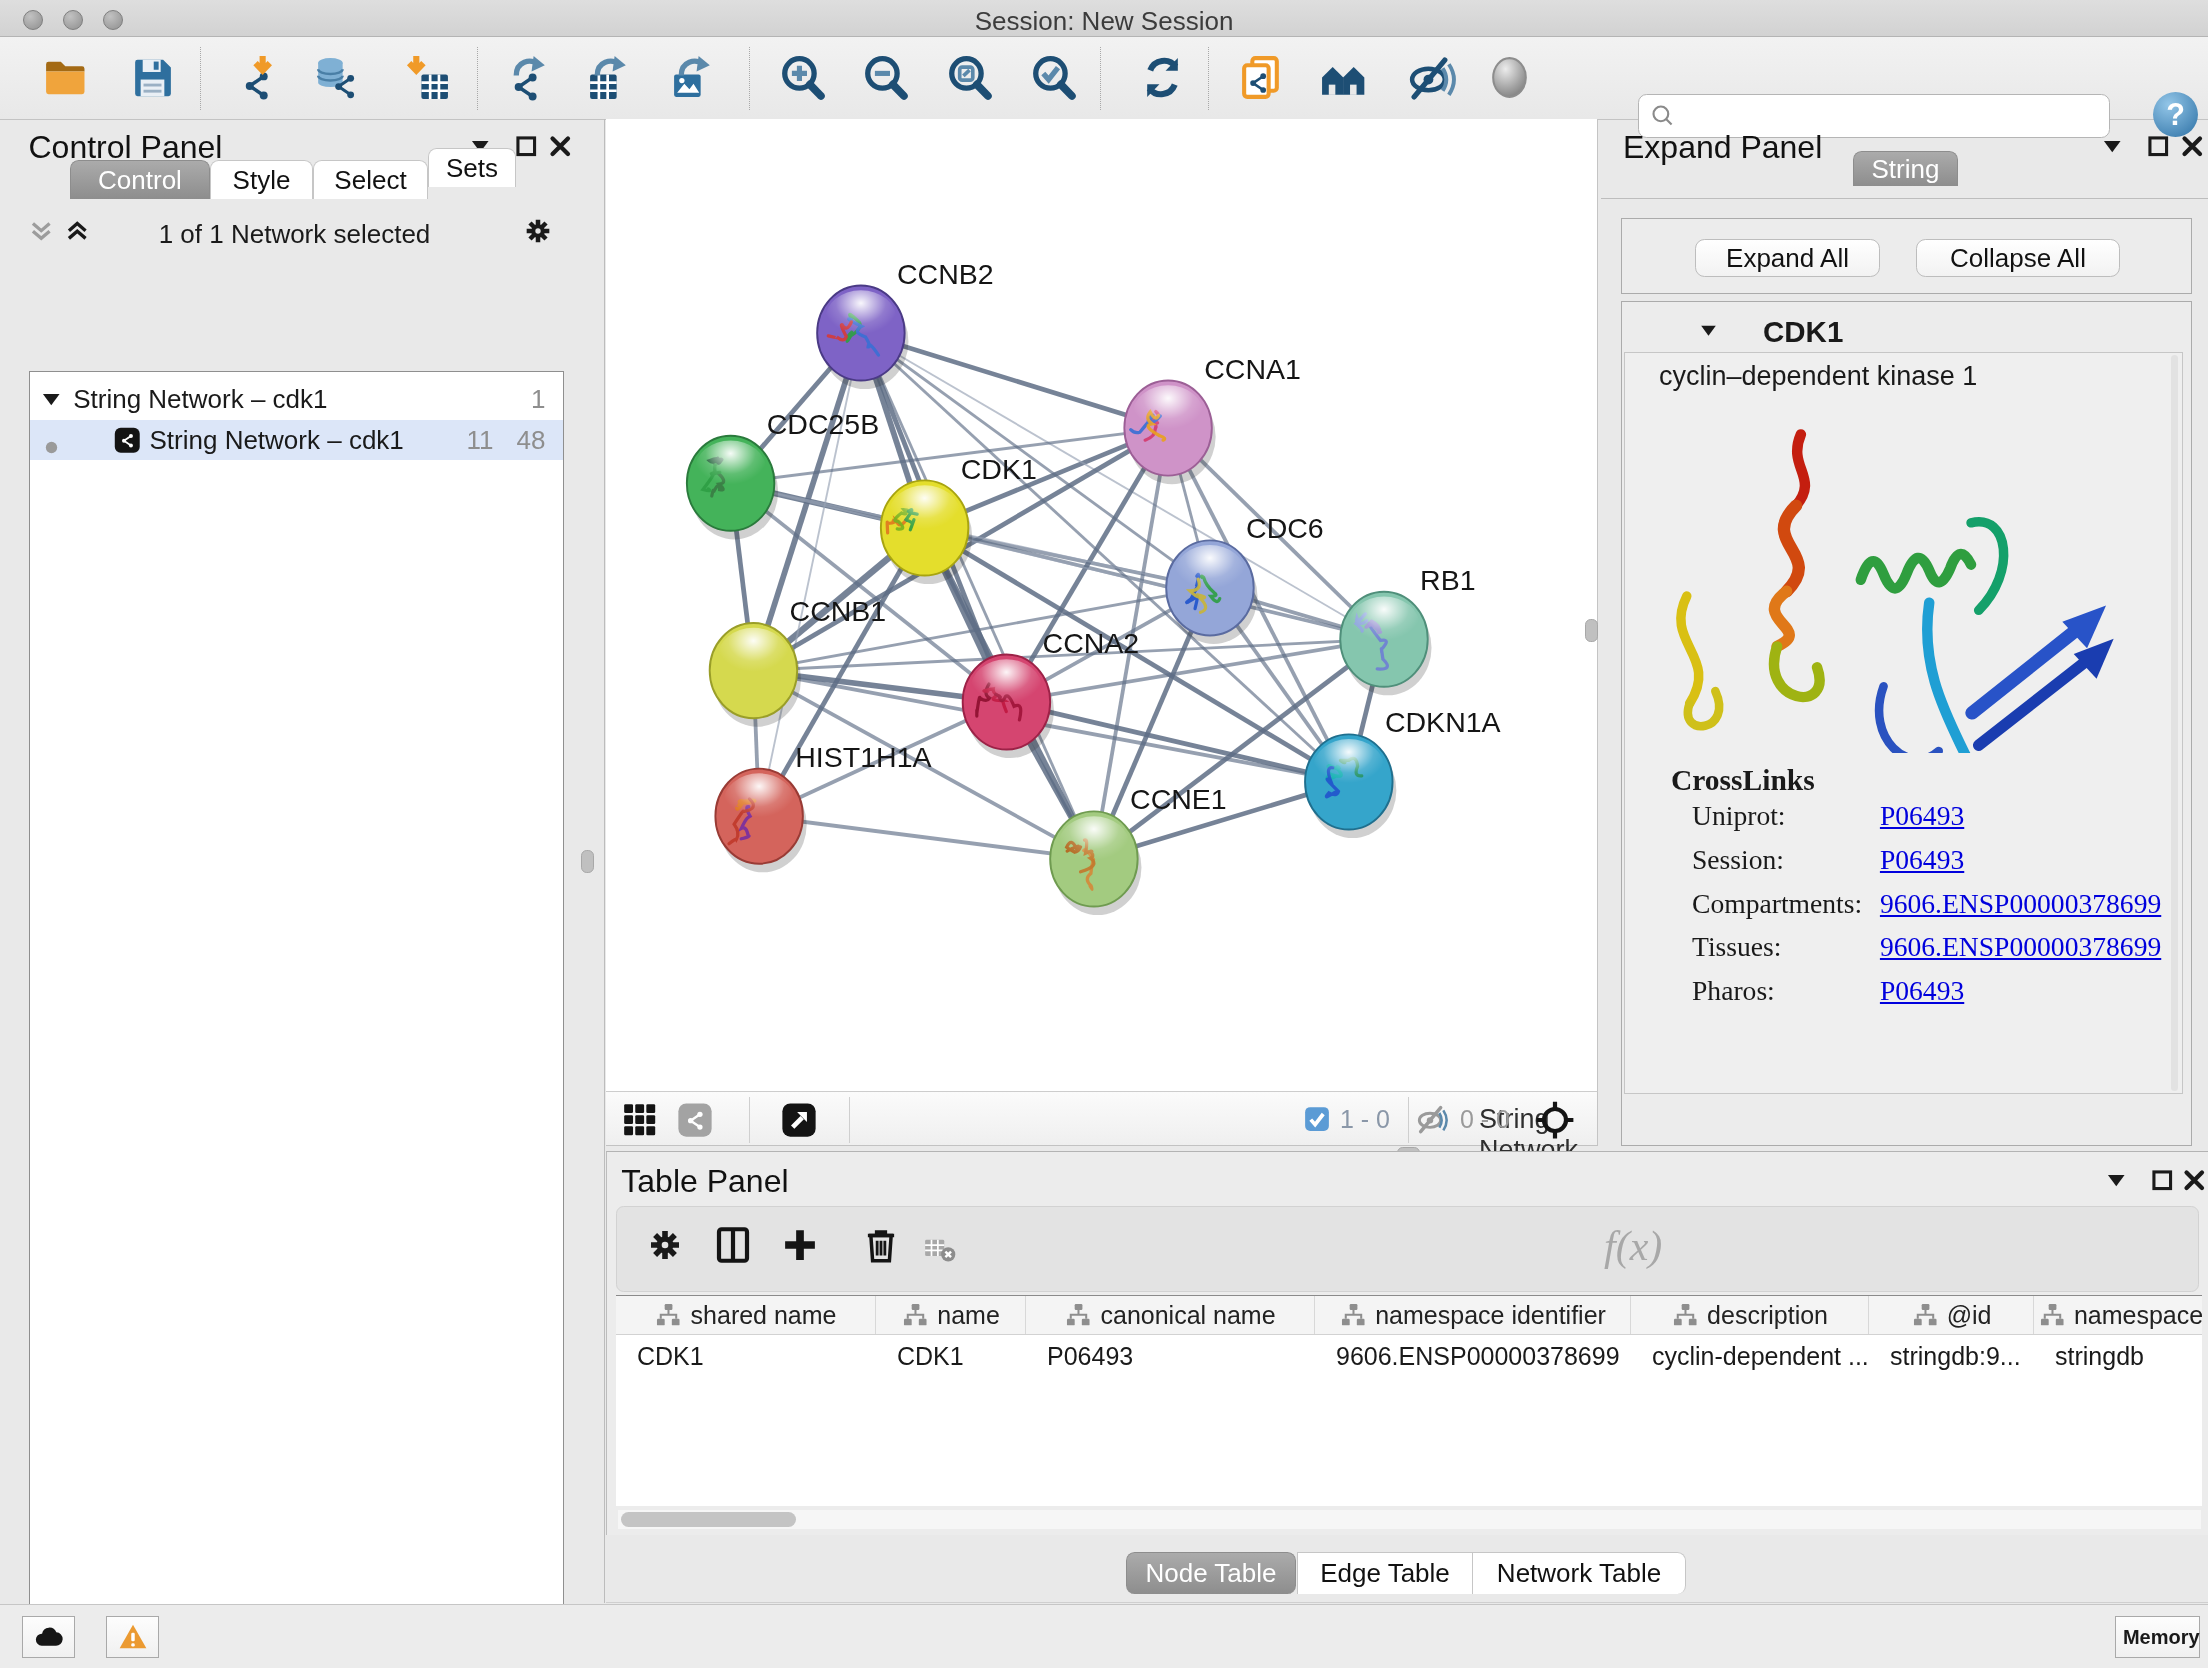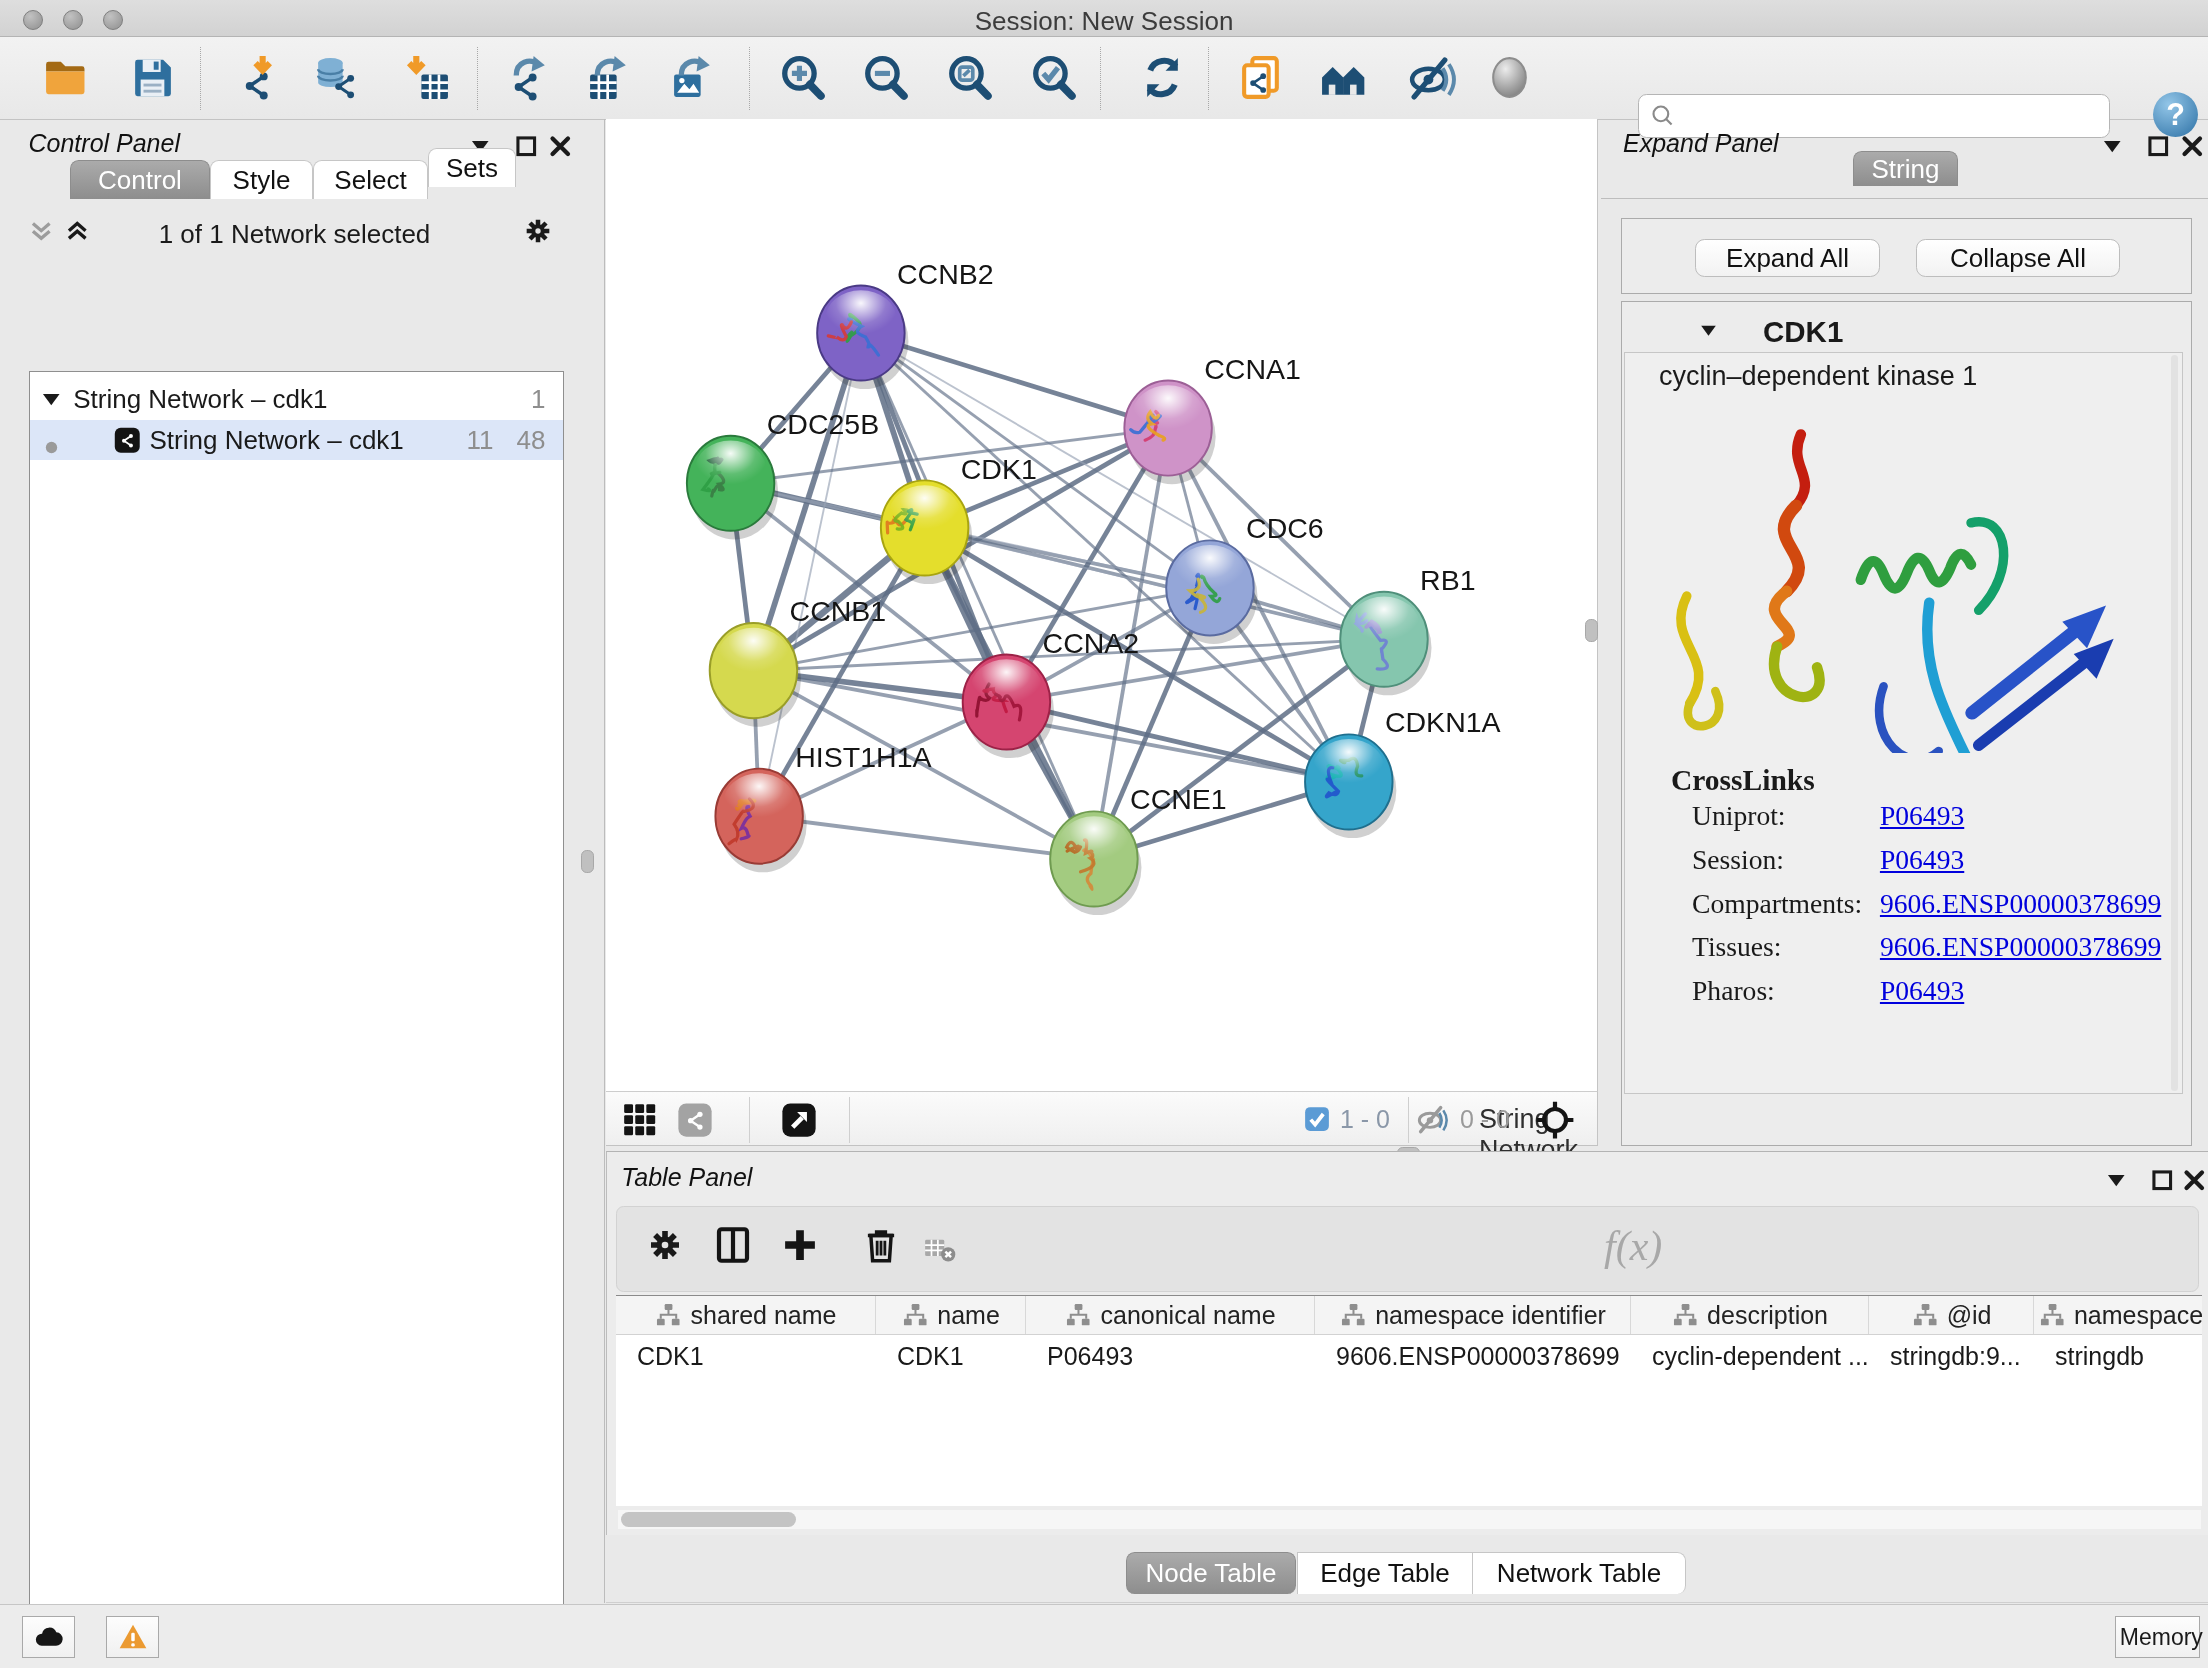--- a/index.html
+++ b/index.html
@@ -18,21 +18,21 @@
   .tbtn{position:absolute;top:14.3px;width:53px;height:53px;display:flex;align-items:center;justify-content:center;}
   .tbtn svg{width:49px;height:49px;}
   .tsep{position:absolute;top:9.5px;height:63px;width:0;border-left:1.9px dotted #a8a8a8;}
   #search-wrap{left:1638px;top:57px;width:472px;height:44px;background:#fff;border:1px solid #b5b5b5;
     border-radius:8.6px;display:flex;align-items:center;padding-left:9.5px;box-sizing:border-box;}
   #search-wrap svg{width:28.5px;height:28.5px;flex:0 0 auto;}
   #search-input{border:none;outline:none;font-size:25px;width:409px;background:transparent;font-family:"Liberation Sans",sans-serif;}
   #help-btn{left:2151px;top:53px;width:49px;height:49px;}
   #help-btn svg{width:49px;height:49px;}
   
-  .panel-title{font-size:25px;color:#111;font-style:italic;}
+  .panel-title{font-size:32px;color:#111;}
   .pctl{position:absolute;width:28.5px;height:28.5px;}
   .pctl svg{width:100%;height:100%;}
   .tab{position:absolute;box-sizing:border-box;text-align:center;font-size:26px;
     background:#fff;border:1px solid #c6c6c6;border-bottom:none;border-radius:8.6px 8.6px 0 0;color:#111;
     display:flex;align-items:center;justify-content:center;}
   .tab.sel{background:linear-gradient(#ababab,#8d8d8d);color:#fff;border-color:#8d8d8d;}
   
   #control-panel{left:0;top:119px;width:605px;height:1484px;border-right:1px solid #bcbcbc;box-sizing:border-box;}
   #cp-listbox{left:28.5px;top:252px;width:535px;height:1324px;background:#fff;border:1.9px solid #8f8f8f;box-sizing:border-box;}
   .cp-row{position:absolute;left:0;width:100%;height:40px;display:flex;align-items:center;font-size:26px;}
@@ -80,21 +80,21 @@
   #tp-row{display:flex;height:42px;align-items:center;}
   .td{font-size:25px;padding-left:21px;box-sizing:border-box;overflow:hidden;white-space:nowrap;flex:0 0 auto;}
   #tp-hscroll{left:618px;top:1510px;width:1583px;height:19px;background:#f6f6f6;}
   #tp-thumb{left:621px;top:1512px;width:175px;height:15px;background:#c4c4c4;border-radius:7.6px;}
   #tp-tabs-strip{left:606px;top:1535px;width:1603px;height:68px;background:#e9e9e9;border-bottom:1px solid #cfcfcf;box-sizing:border-box;}
   
   #statusbar{left:0;top:1604px;width:2208px;height:65px;background:#ececec;}
   .sbtn{position:absolute;top:11.4px;height:42px;background:linear-gradient(#fdfdfd,#f0f0f0);
     border:1.9px solid #a9a9a9;display:flex;align-items:center;justify-content:center;box-sizing:border-box;}
   .sbtn svg{width:32px;height:32px;}
-  #memory-btn{left:2115px;width:85px;font-size:23px;gap:7.6px;}
+  #memory-btn{left:2115px;width:85px;font-size:20px;gap:7.6px;font-weight:bold;}
   #memory-dot{width:21px;height:21px;border-radius:50%;background:#1d9334;}
   text{font-family:"Liberation Sans",sans-serif;}
 </style>
 </head>
 <body>
 
 <div id="titlebar" class="abs">
   <span class="light" style="left:23px"></span>
   <span class="light" style="left:63px"></span>
   <span class="light" style="left:103px"></span>

